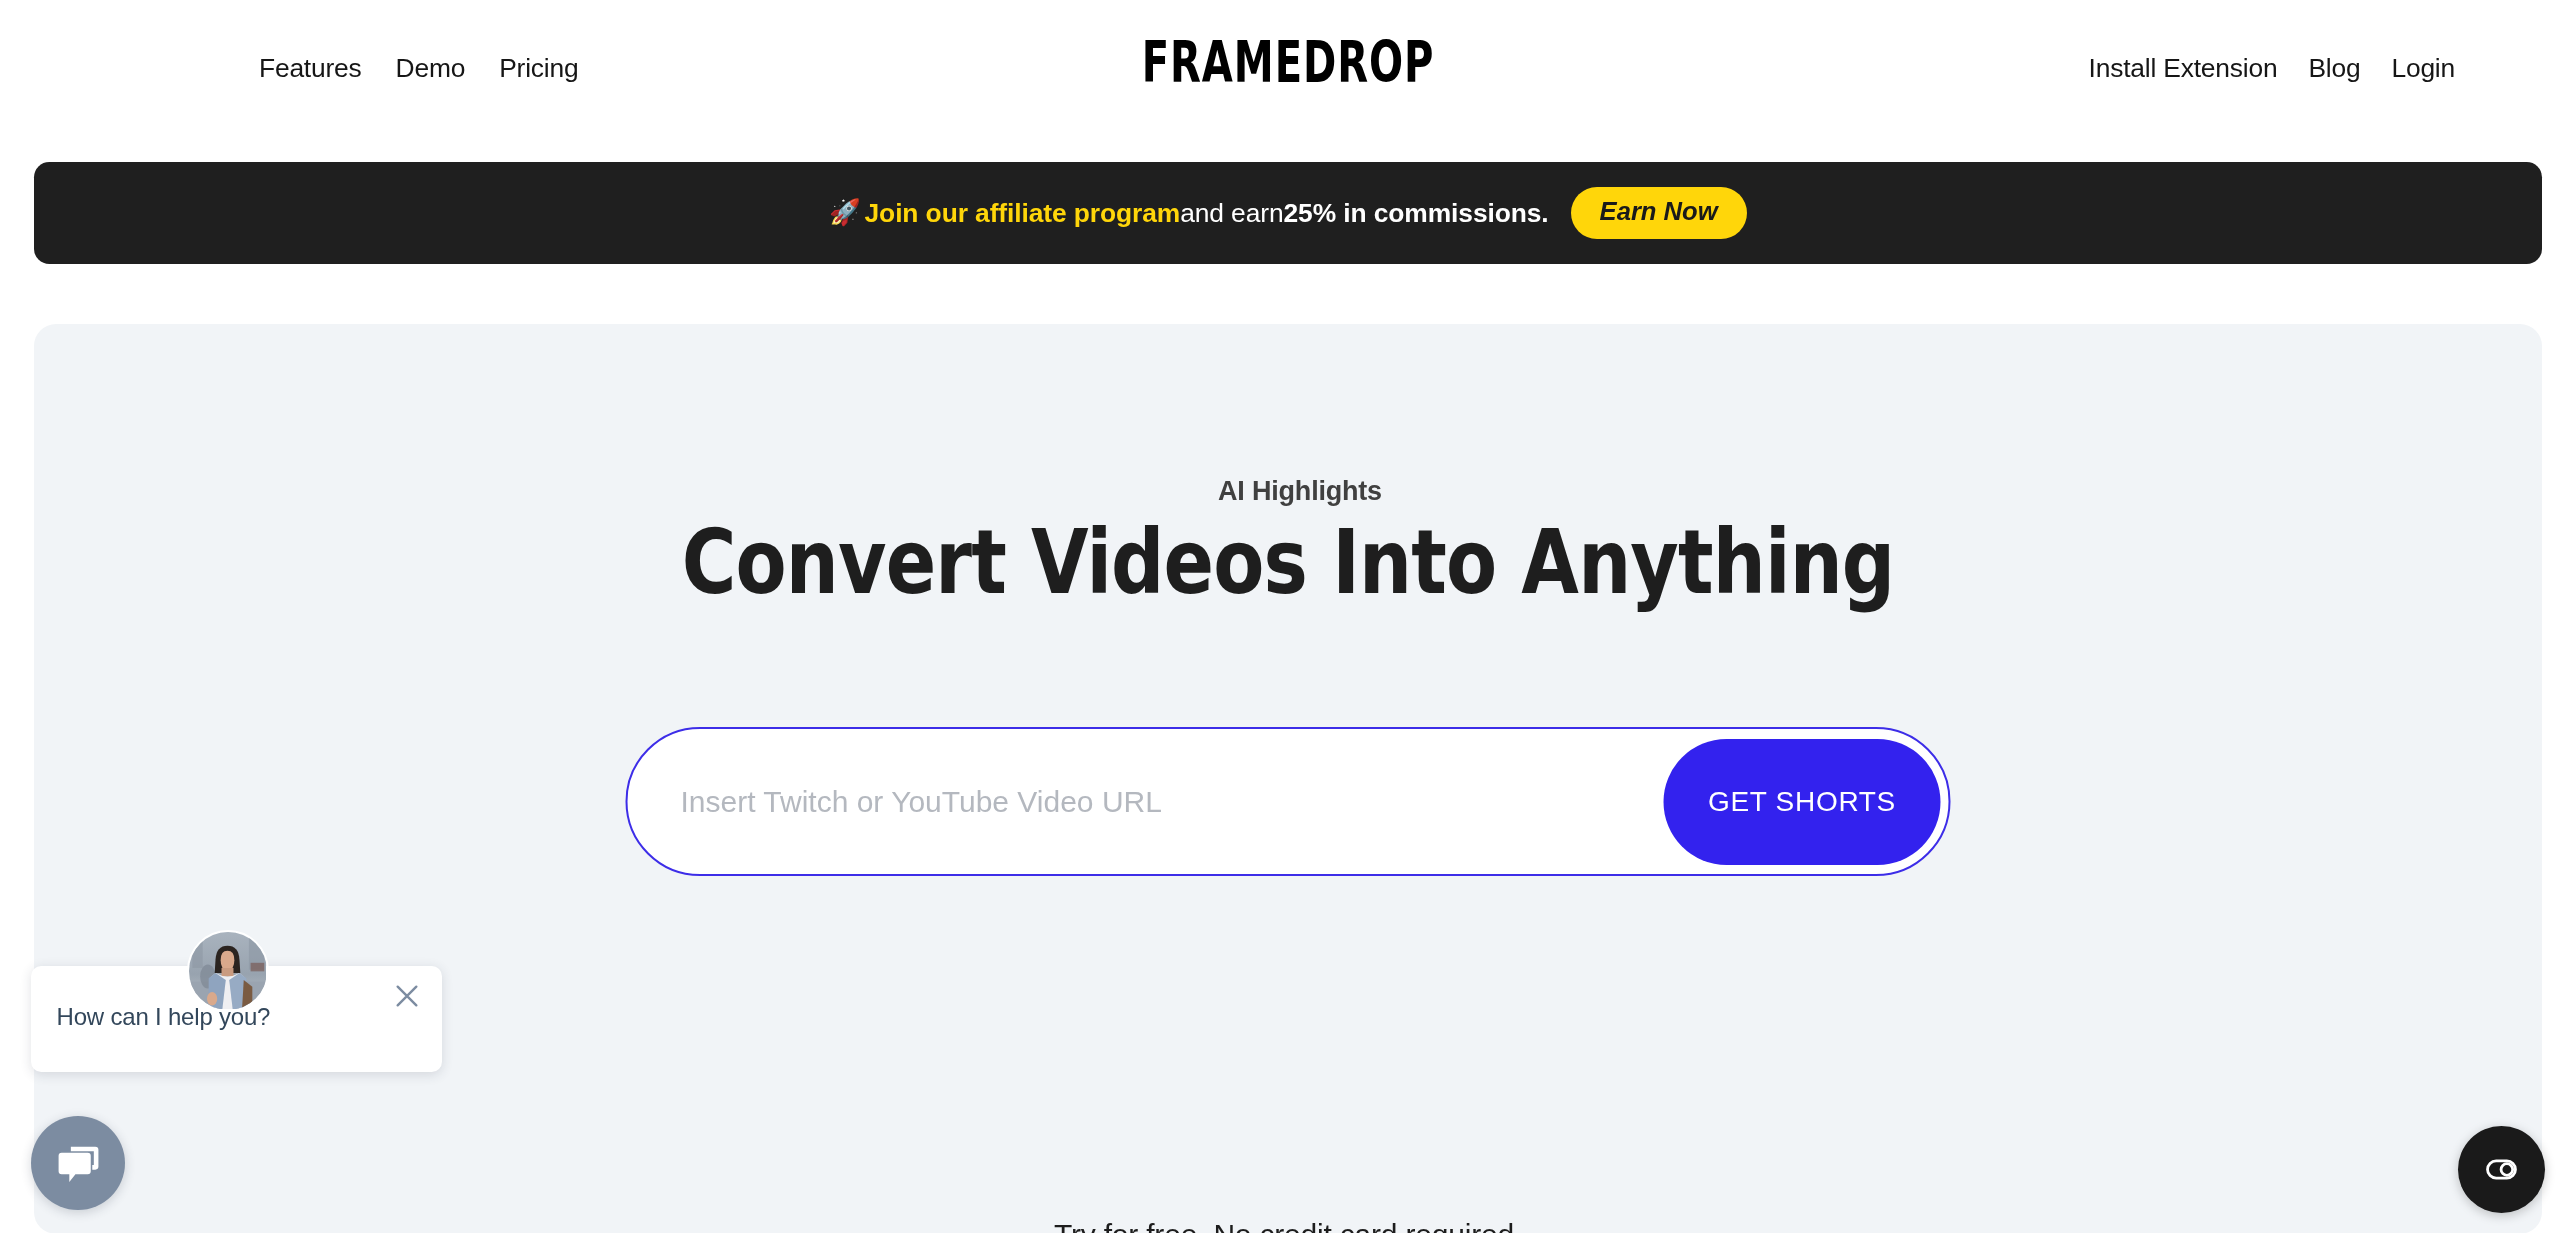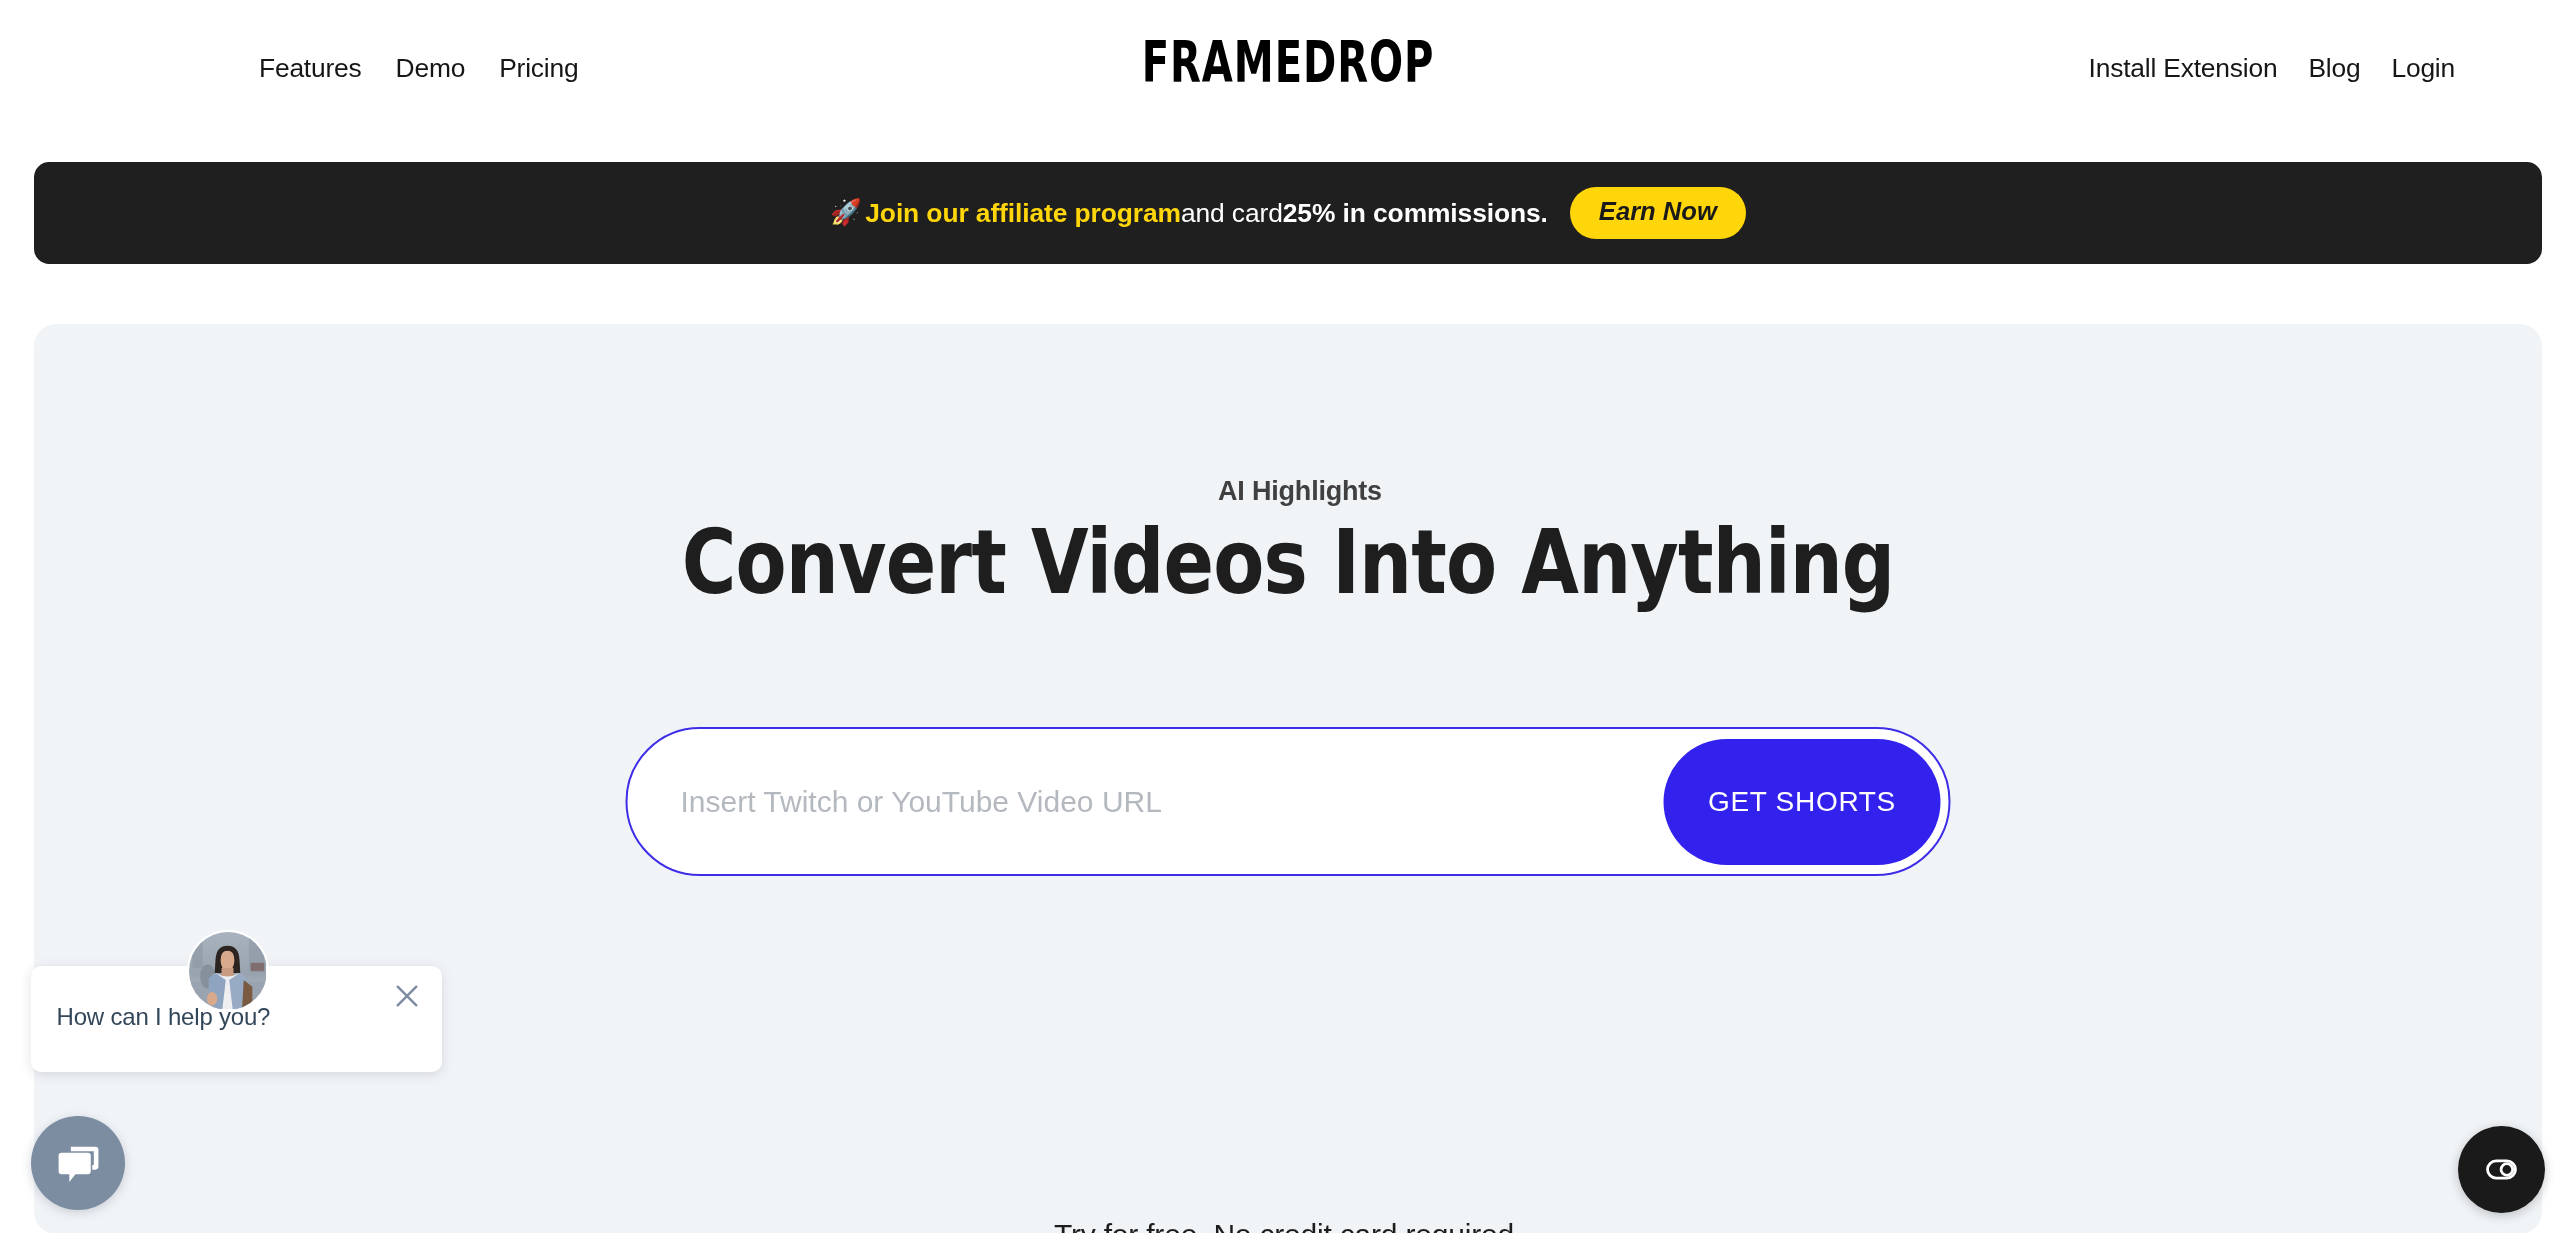--- a/index.html
+++ b/index.html
@@ -282,21 +282,21 @@
     <a class="nav-link">Install Extension</a>
     <a class="nav-link">Blog</a>
     <a class="nav-link">Login</a>
   </nav>
 </div>
 
 <div class="banner">
   <div class="banner-text">
     <span class="rocket">🚀</span>
     <span class="banner-yellow">Join our affiliate program</span>
-    <span class="banner-mid"> and card </span>
+    <span class="banner-mid"> and earn </span>
     <span class="banner-bold">25% in commissions.</span>
   </div>
   <button class="earn-btn">Earn Now</button>
 </div>
 
 <div class="hero">
 
   <div class="eyebrow">AI Highlights</div>
   <h1 class="headline">Convert Videos Into Anything</h1>
 

